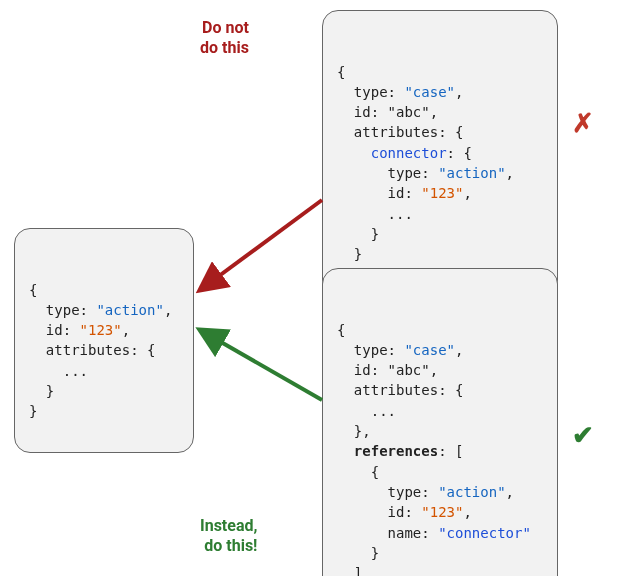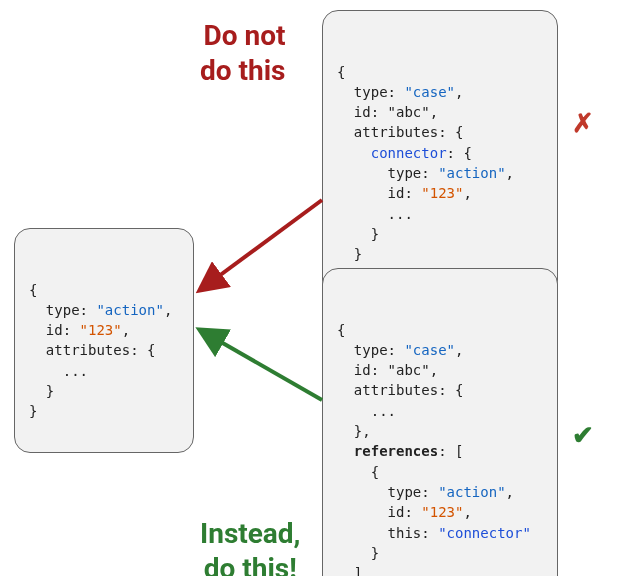--- a/index.html
+++ b/index.html
@@ -21,25 +21,25 @@
     padding: 10px 14px;
     font-family: "Consolas", "Menlo", "Monaco", monospace;
     font-size: 14px;
     line-height: 1.45;
     white-space: pre;
     color: #222;
   }
   .label {
     position: absolute;
     font-weight: 700;
-    font-size: 28px;
+    font-size: 16px;
     line-height: 1.25;
   }
   .label-bad { color: #a71d1d; text-align: right; }
-  .label-good { color: #2e7d32; text-align: center; }
+  .label-good { color: #2e7d32; text-align: right; }
   .mark {
     position: absolute;
     font-size: 26px;
     font-weight: 700;
   }
   .mark-bad { color: #c0392b; }
   .mark-good { color: #2e7d32; }
   svg.arrows {
     position: absolute;
     left: 0; top: 0;
@@ -83,21 +83,21 @@
   <div><span>{</span>
 <span>  type: </span><span class="str-blue">"case"</span><span>,</span>
 <span>  id: "abc",</span>
 <span>  attributes: {</span>
 <span>    ...</span>
 <span>  },</span>
 <span>  </span><span class="bold">references</span><span>: [</span>
 <span>    {</span>
 <span>      type: </span><span class="str-blue">"action"</span><span>,</span>
 <span>      id: </span><span class="str-orange">"123"</span><span>,</span>
-<span>      this: </span><span class="str-pink">"connector"</span>
+<span>      name: </span><span class="str-pink">"connector"</span>
 <span>    }</span>
 <span>  ]</span>
 </div>
 </div>
 
 <div class="label label-bad" style="left:200px; top:18px;">Do not<br>do this</div>
 <div class="label label-good" style="left:200px; top:516px;">Instead,<br>do this!</div>
 
 <div class="mark mark-bad" style="left:572px; top:108px;">✗</div>
 <div class="mark mark-good" style="left:572px; top:420px;">✔</div>

